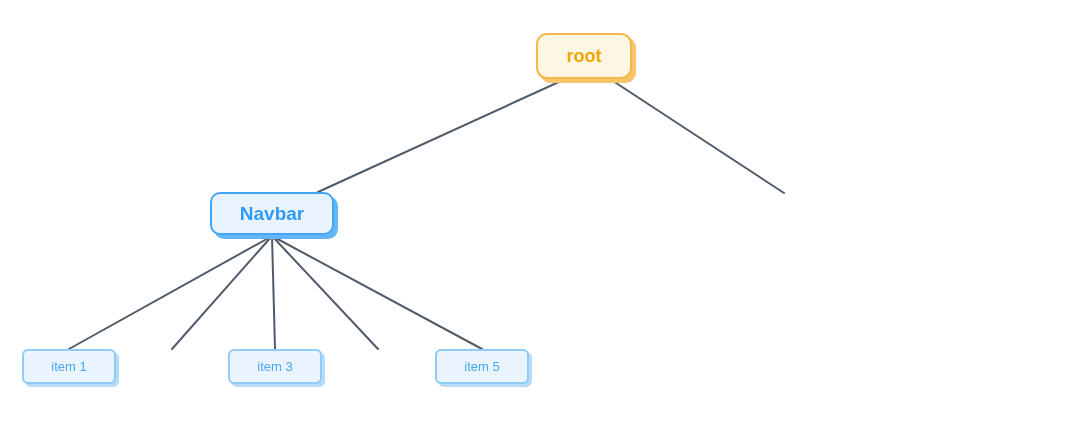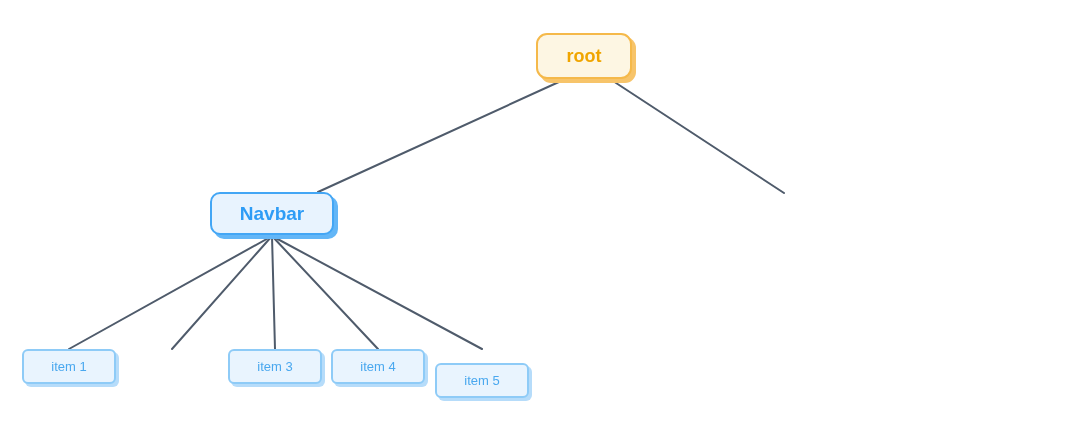--- a/index.html
+++ b/index.html
@@ -103,21 +103,21 @@
   }
   .node.item .node-label {
     color: #4aa8ef;
     font-size: 13px;
     font-weight: normal;
   }
   .node.item-0 { left: 22px; }
   .node.item-1 { left: 125px; }
   .node.item-2 { left: 228px; }
   .node.item-3 { left: 331px; }
-  .node.item-4 { left: 435px; margin-top: 14px; }
+  .node.item-4 { left: 435px; }
 </style>
 </head>
 <body>
 
 <div id="canvas">
 
   <svg id="edges" viewBox="0 0 1092 424" xmlns="http://www.w3.org/2000/svg">
       <line x1="561" y1="81" x2="318" y2="192" stroke="#4f5b6b" stroke-width="2" stroke-linecap="round"></line>
       <line x1="613" y1="81" x2="784" y2="193" stroke="#4f5b6b" stroke-width="2" stroke-linecap="round"></line>
       <line x1="272" y1="236" x2="69" y2="349" stroke="#4f5b6b" stroke-width="2" stroke-linecap="round"></line>
@@ -138,21 +138,18 @@
 
   <div class="node item item-0">
     <span class="node-label">item 1</span>
   </div>
 
 
   <div class="node item item-2">
     <span class="node-label">item 3</span>
   </div>
 
-  <div class="node item item-3">
-    <span class="node-label">item 4</span>
-  </div>
 
   <div class="node item item-4">
     <span class="node-label">item 5</span>
   </div>
 
 </div>
 
 </body></html>

